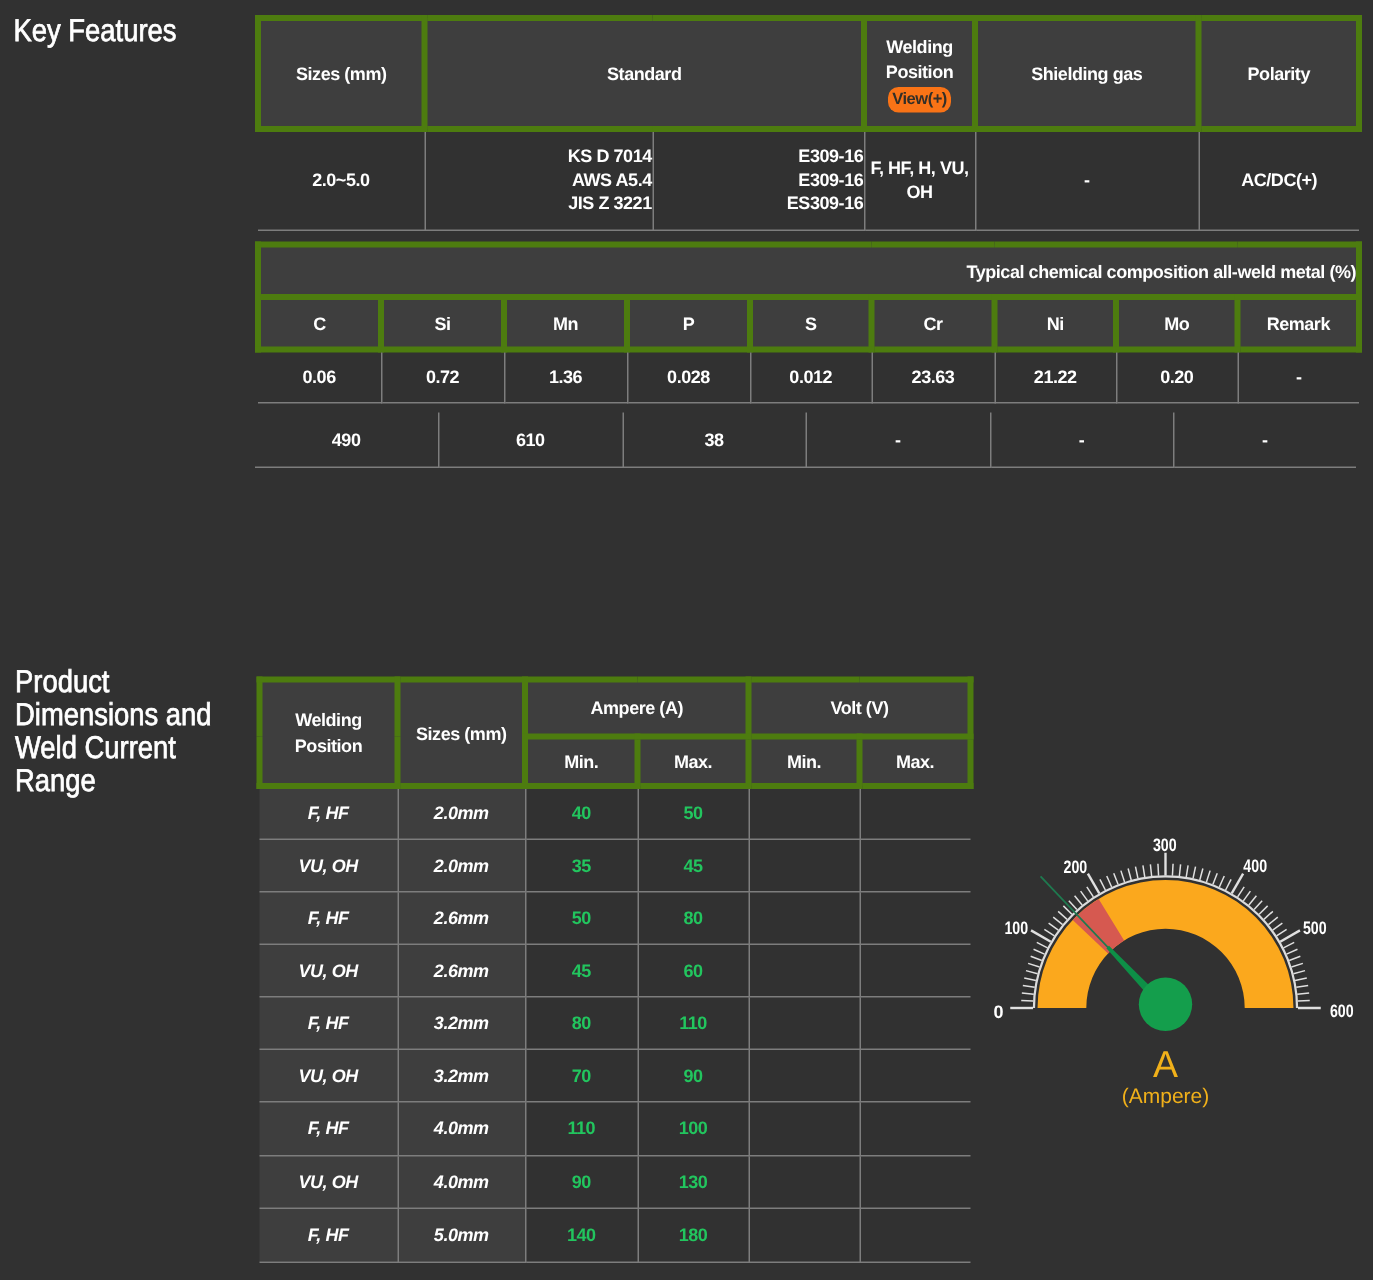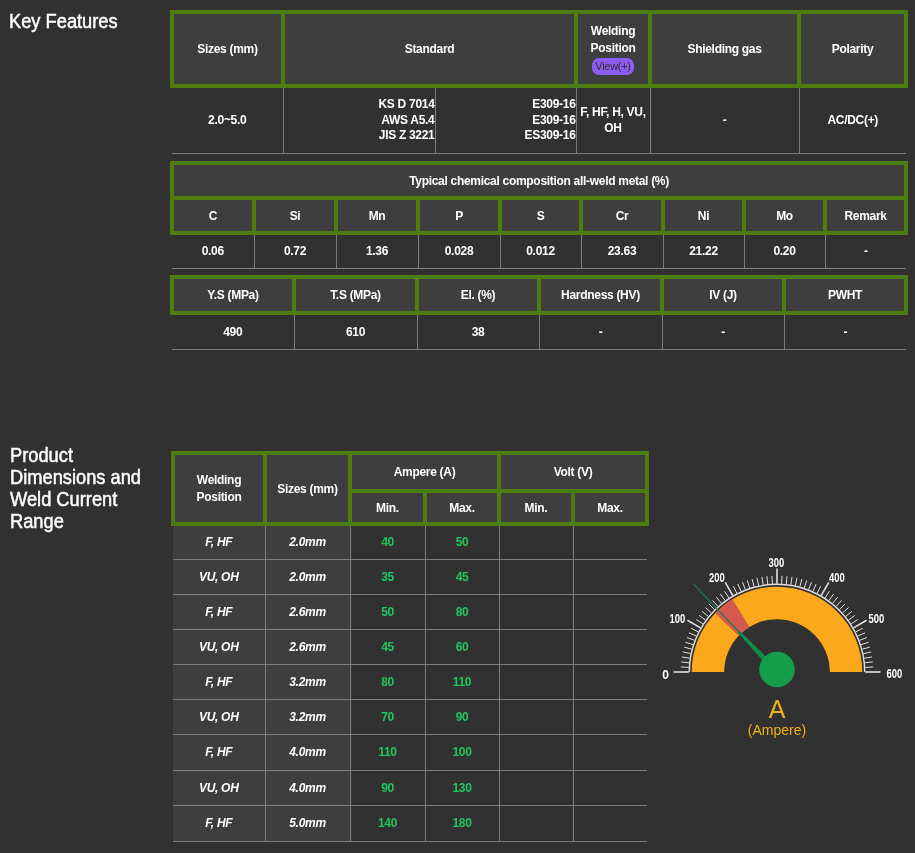--- a/index.html
+++ b/index.html
@@ -9,21 +9,21 @@
   th{background:#3e3e3e;border:4px solid #4d7c0f;font-weight:bold;padding:0;}
   td{border-bottom:1px solid #7d7d7d;border-right:1px solid #7d7d7d;border-left:1px solid #7d7d7d;text-align:center;padding:0;}
   td.fc{border-left:none;margin-top:40px;}
   td.lc{border-right:none;}
   td.hb{background:#3e3e3e;font-style:italic;}
   .yel{color:#22c55e;}
   #t1{left:170px;top:10px;width:734px;}
   #t2{left:170px;top:161px;width:734px;}
   #t3{left:170px;top:275px;width:734px;}
   #t4{left:171px;top:451px;width:474px;}
-  .pill{display:inline-block;background:#8b5cf6;color:#332f28;border-radius:7px;font-size:11px;font-weight:normal;padding:1px 3px 2px 3px;margin-top:2px;letter-spacing:-0.3px;line-height:14px;}
+  .pill{display:inline-block;background:#f97316;color:#332f28;border-radius:7px;font-size:11px;font-weight:bold;padding:1px 3px 2px 3px;margin-top:2px;letter-spacing:-0.3px;line-height:14px;}
   .std{text-align:right;padding-left:5px;line-height:15.4px;}
 </style>
 </head>
 <body>
 <div class="hd" style="left:9px;top:10.4px;">Key Features</div>
 
 <table id="t1">
   <colgroup>
       <col style="width:111px">
       <col style="width:152px">
@@ -57,21 +57,21 @@
       <col style="width:82px">
       <col style="width:82px">
       <col style="width:82px">
       <col style="width:81px">
       <col style="width:82px">
       <col style="width:81px">
       <col style="width:81px">
       <col style="width:81px">
     </colgroup>
   <tbody>
-      <tr style="height:35px;">
+      <tr style="height:35px;text-align:right;">
         <th colspan="9">Typical chemical composition all-weld metal (%)</th>
       </tr>
   <tr style="height:35px;">
     <th>C</th>
         <th>Si</th>
         <th>Mn</th>
         <th>P</th>
         <th>S</th>
         <th>Cr</th>
         <th>Ni</th>
@@ -95,28 +95,20 @@
 <table id="t3">
   <colgroup>
       <col style="width:122px">
       <col style="width:123px">
       <col style="width:122px">
       <col style="width:123px">
       <col style="width:122px">
       <col style="width:122px">
     </colgroup>
   <tbody>
-  <tr style="height:36px;">
-    <th>Y.S (MPa)</th>
-        <th>T.S (MPa)</th>
-        <th>El. (%)</th>
-        <th>Hardness (HV)</th>
-        <th>IV (J)</th>
-        <th>PWHT</th>
-  </tr>
   <tr style="height:36px;">
     <td class="fc">490</td>
         <td>610</td>
         <td>38</td>
         <td>-</td>
         <td>-</td>
         <td class="lc">-</td>
   </tr>
 </tbody>
   </table>

